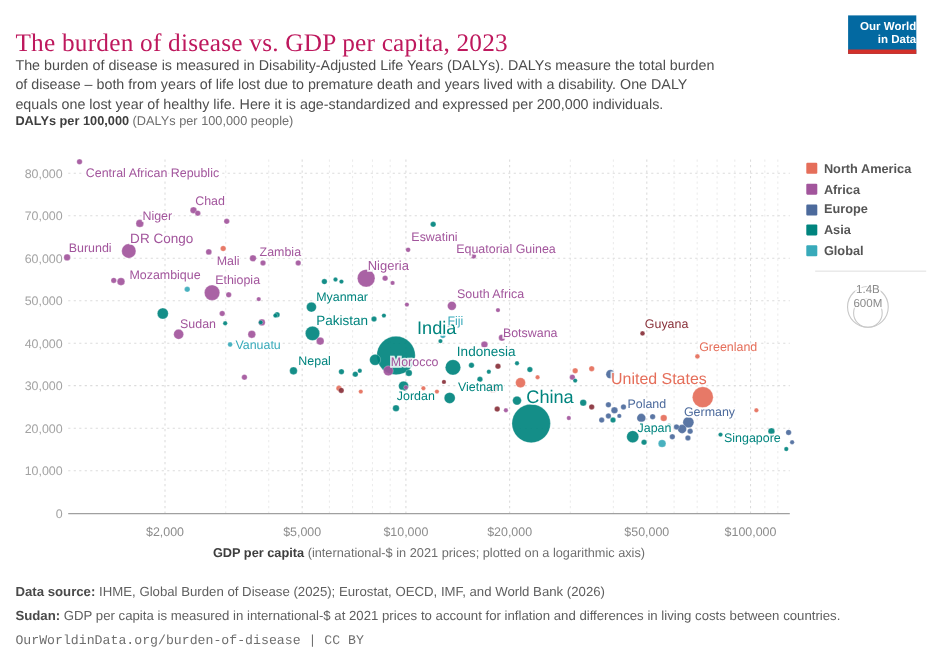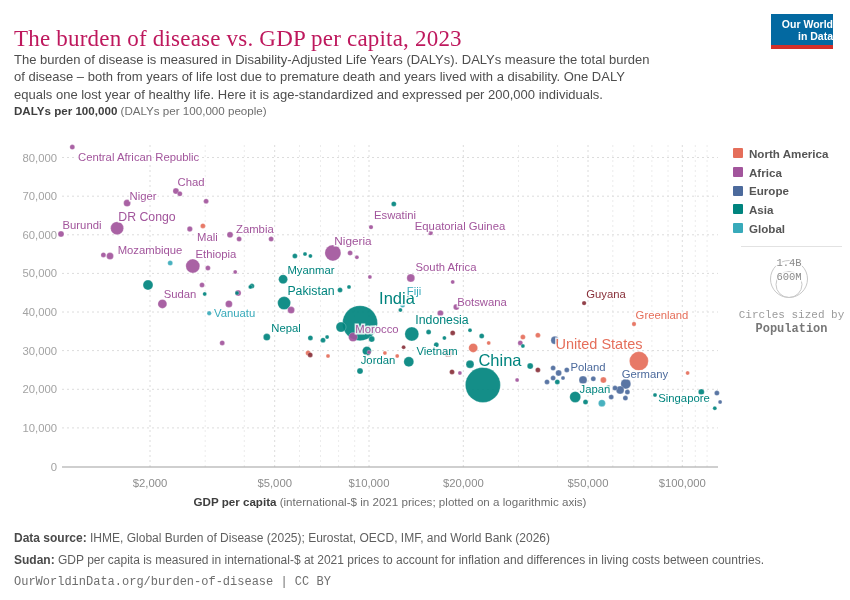--- a/index.html
+++ b/index.html
@@ -14,21 +14,21 @@
   #logo{padding-bottom:3px;}
   #yaxis-header{position:absolute;left:14px;top:104px;font-size:11.6px;color:#6e6e6e;}
   #yaxis-header b{color:#3e3e3e;}
   #chart{position:absolute;left:0;top:0;width:850px;height:520px;}
   .halo{paint-order:stroke;stroke:#ffffff;stroke-width:3px;stroke-opacity:.85;}
   #legend{position:absolute;left:733px;top:144px;width:117px;}
   .leg-row{display:flex;align-items:center;height:18.7px;cursor:pointer;font-weight:bold;}
   .leg-swatch{width:10px;height:10px;border-radius:1px;margin-right:6px;flex:none;}
   .leg-label{font-size:11.6px;color:#555;white-space:nowrap;}
   #legend-divider{border-top:1px solid #e2e2e2;margin:9px 8px 4px 8px;}
-  #size-legend{text-align:center;font-family:Liberation Mono, monospace;}
+  #size-legend{text-align:center;}
   #size-captions{font-size:11px;color:#9b9b9b;line-height:14px;margin-top:2px;}
   #size-captions b{font-size:12px;color:#777;}
   #footer{position:absolute;left:14px;top:528px;width:822px;font-size:12px;line-height:21.5px;color:#5f5f5f;}
   #footer b{color:#4a4a4a;}
   #footer-link{color:#6e6e6e;font-family:Liberation Mono, monospace;}
 </style>
 </head>
 <body>
 
 <div id="canvas">
@@ -272,24 +272,20 @@
         </div>
       </div>
     <div id="legend-divider"></div>
     <div id="size-legend">
       <svg id="size-legend-svg" width="117" height="50">
           <circle cx="56" cy="28" r="18.5" fill="none" stroke="#c8c8c8"></circle>
           <circle cx="56" cy="33.5" r="13" fill="none" stroke="#c8c8c8"></circle>
           <text x="56" y="15" text-anchor="middle" font-size="10.5" fill="#8a8a8a" class="halo">1.4B</text>
           <text x="56" y="28.5" text-anchor="middle" font-size="10.5" fill="#8a8a8a" class="halo">600M</text>
         </svg>
-      <div id="size-captions">
-        <span>Circles sized by</span><br>
-        <b>Population</b>
-      </div>
     </div>
   </div>
 
   <div id="footer">
     <div><b>Data source:</b><span> IHME, Global Burden of Disease (2025); Eurostat, OECD, IMF, and World Bank (2026)</span></div>
     <div><b>Sudan:</b><span> GDP per capita is measured in international-$ at 2021 prices to account for inflation and differences in living costs between countries.</span></div>
     <div><span id="footer-link">OurWorldinData.org/burden-of-disease | CC BY</span></div>
   </div>
 
 </div>

